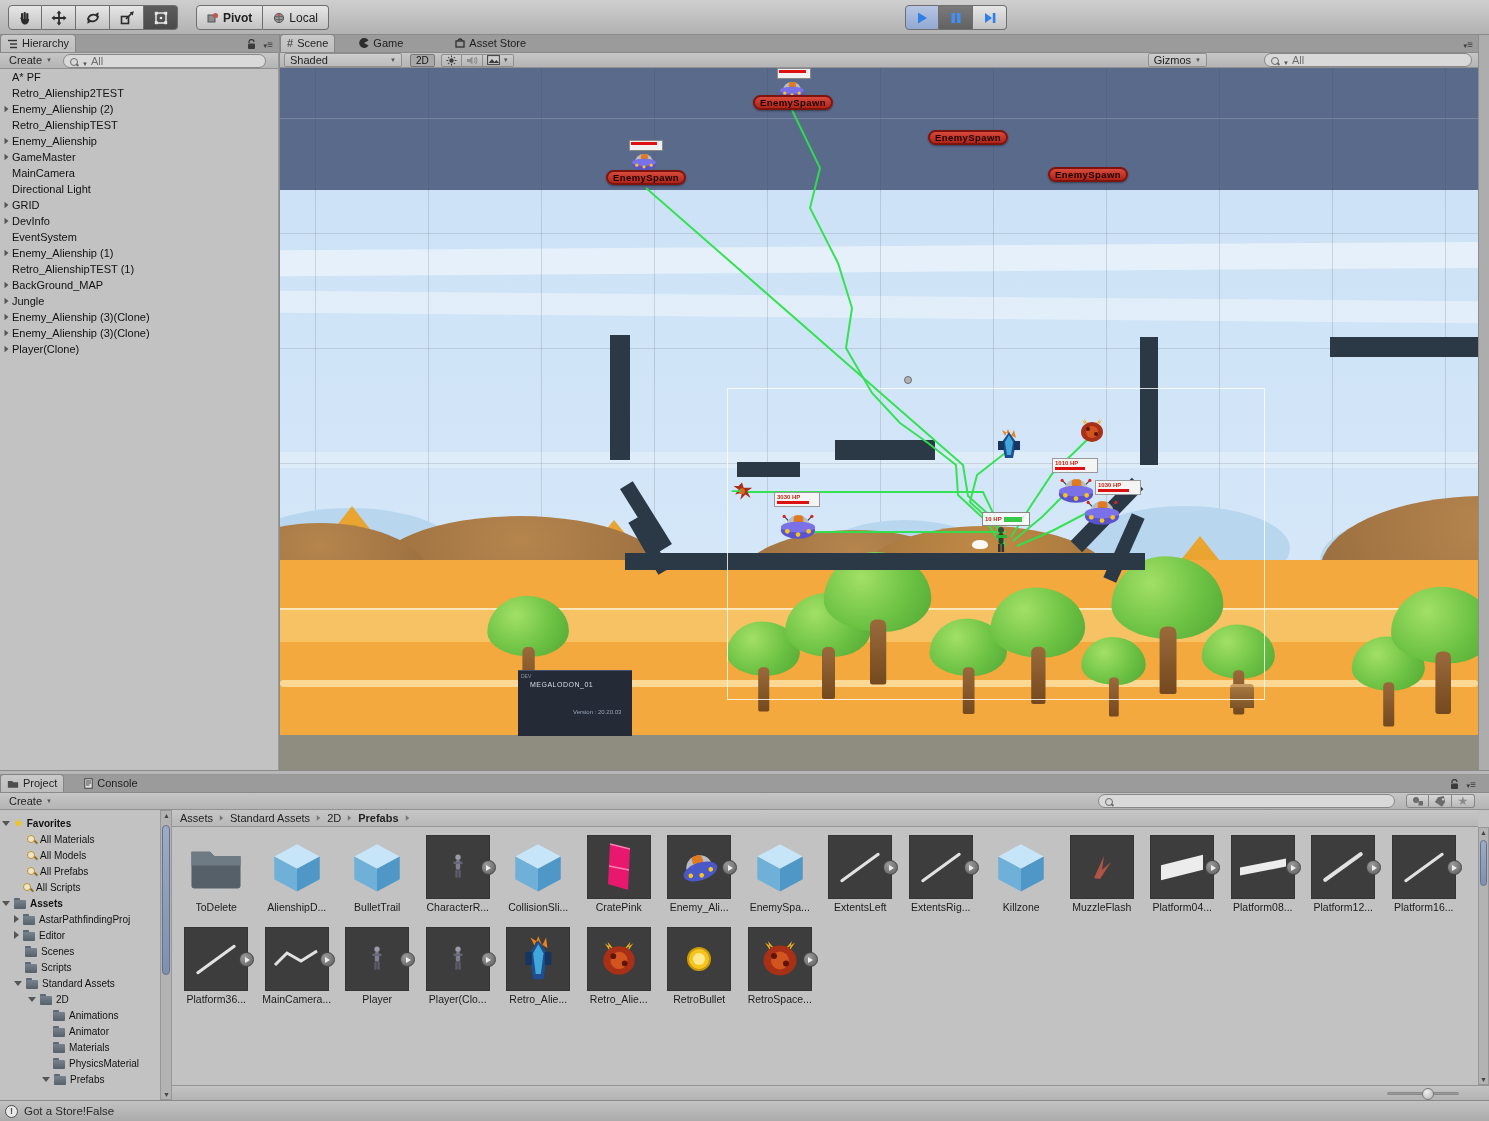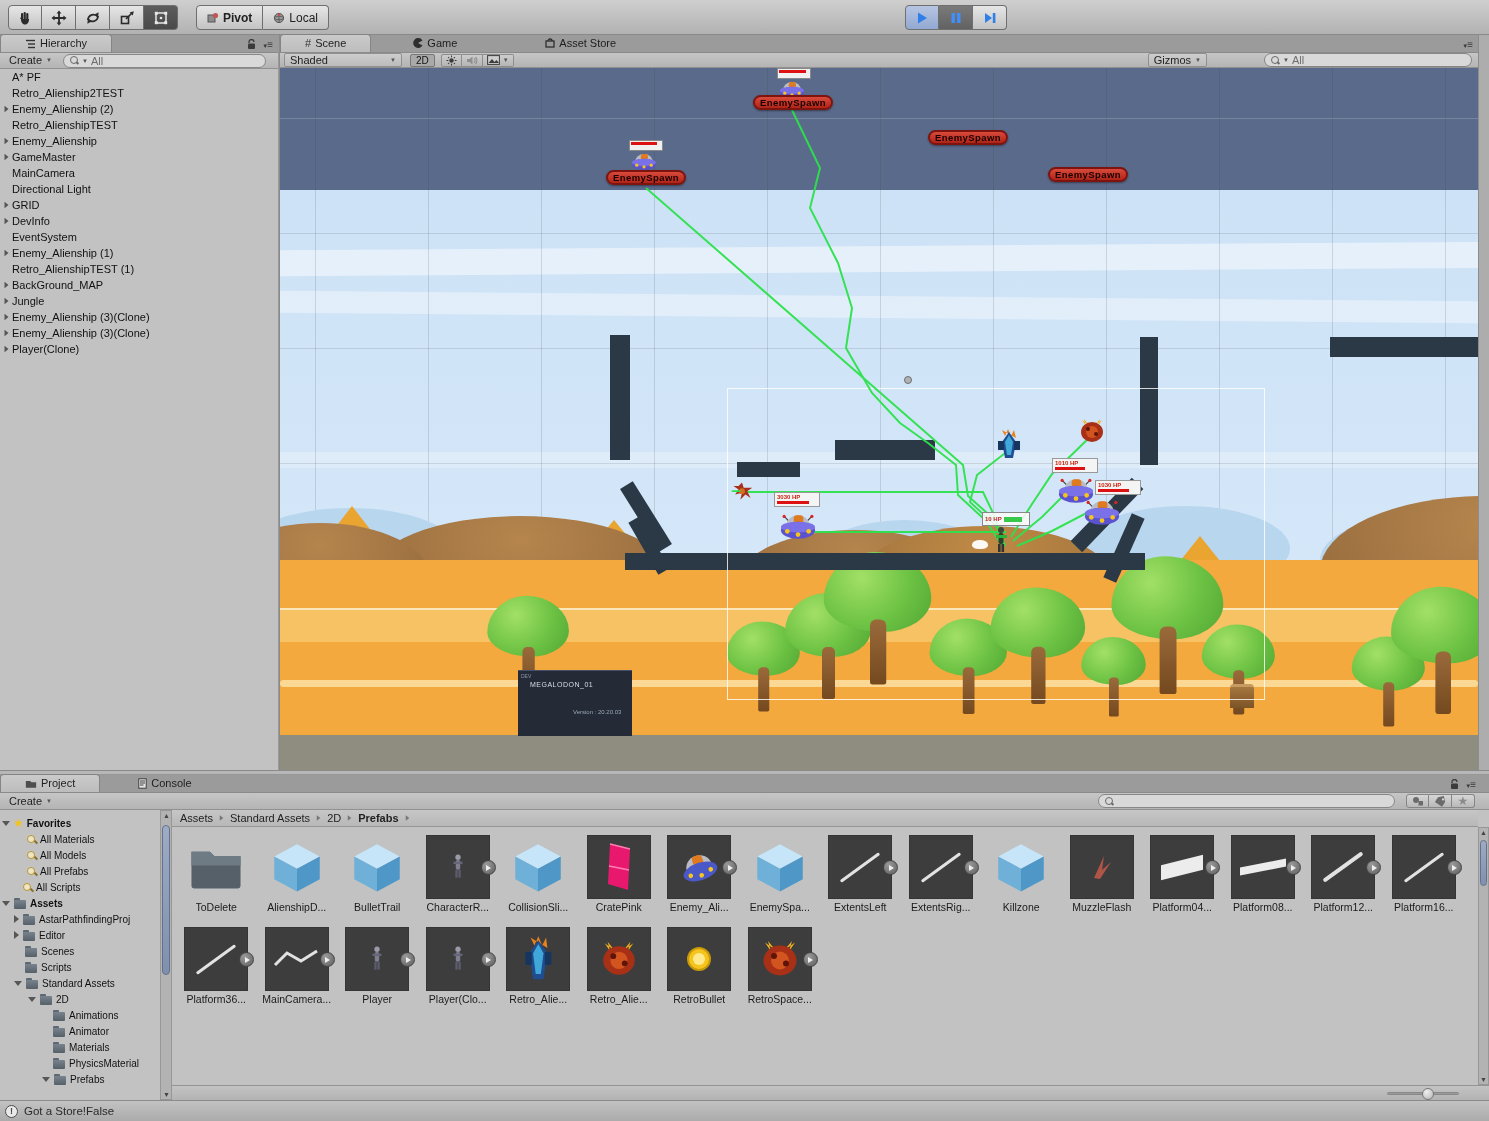--- a/index.html
+++ b/index.html
@@ -12,26 +12,26 @@
   .tbtn{width:34px;height:25px;background:linear-gradient(#e6e6e6,#c3c3c3);border:1px solid #6f6f6f;border-left:none;display:flex;align-items:center;justify-content:center;}
   .tbtn:first-child{border-left:1px solid #6f6f6f;border-radius:4px 0 0 4px;}
   .tbtn:last-child{border-radius:0 4px 4px 0;}
   .tbtn.sel{background:linear-gradient(#5c5c5c,#4a4a4a);}
   .tbtn svg{display:block;}
   .wbtn{height:25px;background:linear-gradient(#e6e6e6,#c3c3c3);border:1px solid #6f6f6f;border-left:none;display:flex;align-items:center;justify-content:center;gap:4px;padding:0 10px;font-size:12px;color:#222;}
   .wbtn:first-child{border-left:1px solid #6f6f6f;border-radius:4px 0 0 4px;font-weight:bold;}
   .wbtn:last-child{border-radius:0 4px 4px 0;}
   
   .tabstrip{position:absolute;background:#9b9b9b;border-bottom:1px solid #8a8a8a;display:flex;align-items:flex-end;}
-  .tab{height:18px;line-height:17px;padding:0 24px;font-size:11px;color:#1e1e1e;display:flex;align-items:center;gap:4px;border-radius:4px 4px 0 0;}
+  .tab{height:18px;line-height:17px;padding:0 6px;font-size:11px;color:#1e1e1e;display:flex;align-items:center;gap:4px;border-radius:4px 4px 0 0;}
   .tab.on{background:linear-gradient(#cacaca,#bdbdbd);border:1px solid #858585;border-bottom:none;}
   .minirow{position:absolute;background:linear-gradient(#c6c6c6,#b4b4b4);border-bottom:1px solid #919191;display:flex;align-items:center;}
   .drop{height:14px;line-height:13px;padding:0 5px;font-size:11px;color:#222;display:inline-flex;align-items:center;gap:4px;}
   .caret{font-size:6px;color:#555;}
-  .srch{background:#d9d9d9;border:1px solid #878787;border-radius:8px;height:14px;display:flex;align-items:center;padding:0 6px;gap:3px;}
+  .srch{background:#d9d9d9;border:1px solid #878787;border-radius:8px;height:14px;display:flex;align-items:flex-end;padding:0 6px;gap:3px;}
   .srch input{border:none;background:transparent;outline:none;font-size:11px;color:#333;width:100%;height:12px;}
   .srch input::placeholder{color:#6e6e6e;opacity:1;}
   .loupe{width:9px;height:9px;position:relative;flex:0 0 auto;}
   .loupe::before{content:"";position:absolute;left:0;top:0;width:6px;height:6px;border:1.3px solid #6a6a6a;border-radius:50%;}
   .loupe::after{content:"";position:absolute;left:6px;top:6px;width:3px;height:1.5px;background:#6a6a6a;transform:rotate(45deg);}
   .lockmenu{position:absolute;display:flex;gap:6px;align-items:center;color:#3b3b3b;font-size:10px;}
   .tri-r{width:0;height:0;border-left:5px solid #565656;border-top:4px solid transparent;border-bottom:4px solid transparent;display:inline-block;flex:0 0 auto;}
   .tri-d{width:0;height:0;border-top:5px solid #565656;border-left:4px solid transparent;border-right:4px solid transparent;display:inline-block;flex:0 0 auto;}
   
   #hierarchy{position:absolute;left:0;top:35px;width:278px;height:735px;background:#c2c2c2;}

